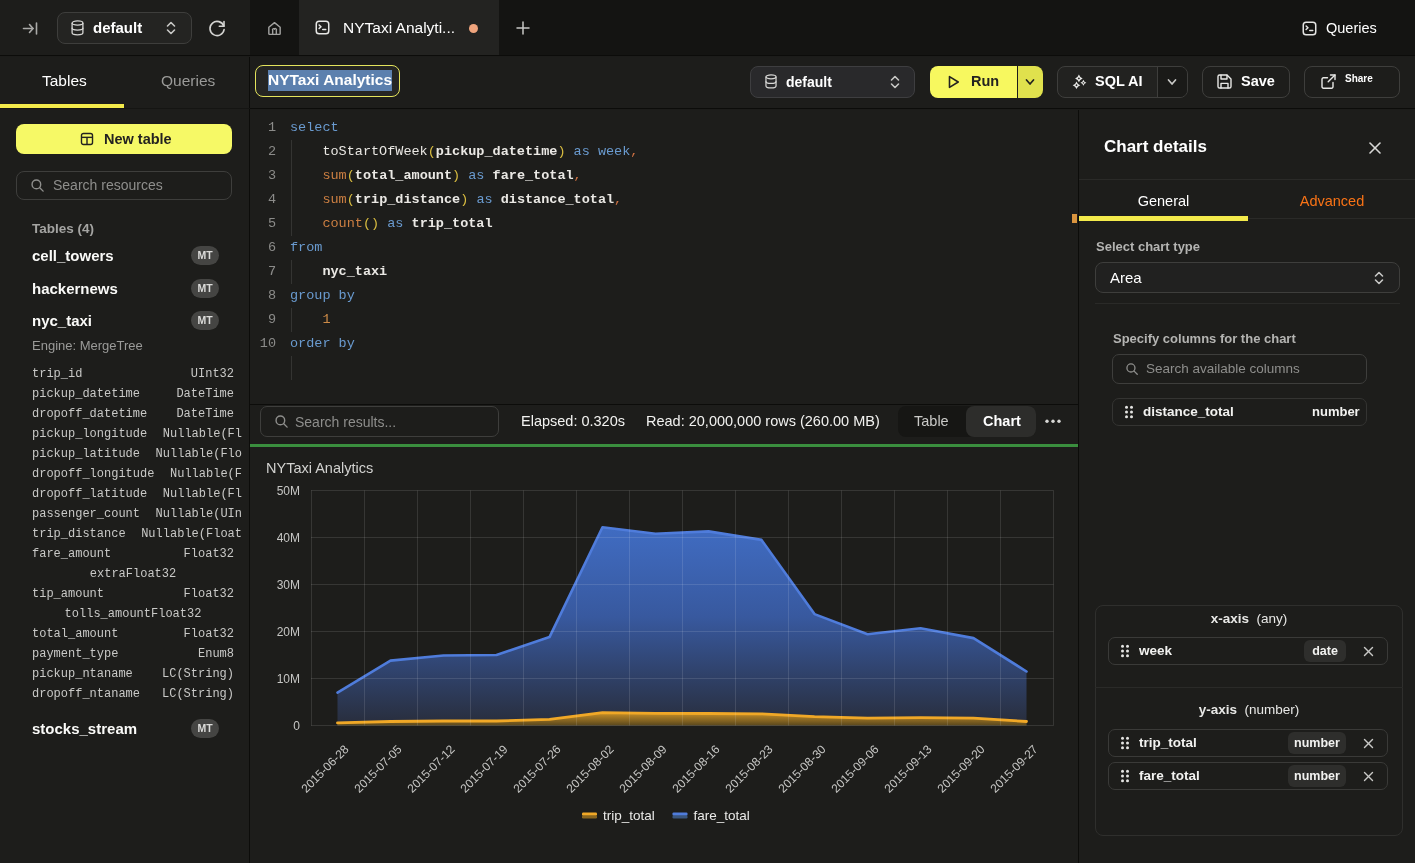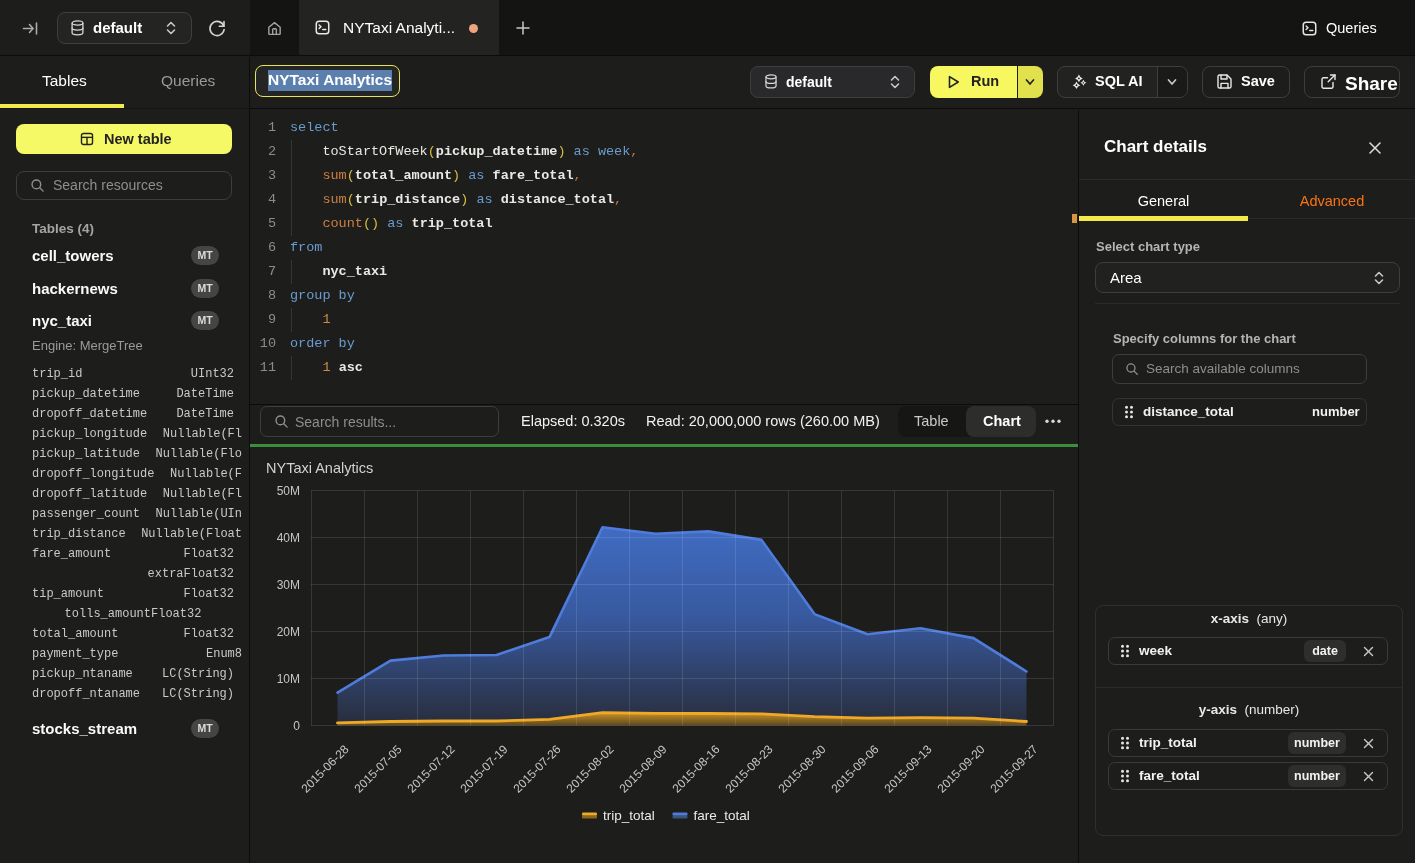--- a/index.html
+++ b/index.html
@@ -128,39 +128,39 @@
           <span>Nullable(UIn</span>
         </div>
       <div style="display:flex;justify-content:space-between;">
           <span>trip_distance</span>
           <span>Nullable(Float</span>
         </div>
       <div style="display:flex;justify-content:space-between;">
           <span>fare_amount</span>
           <span style="margin-right:8px;">Float32</span>
         </div>
-      <div style="display:flex;justify-content:flex-end;font-family:Liberation Mono, monospace;">
+      <div style="display:flex;justify-content:center;font-family:Liberation Mono, monospace;">
           <span>extra</span>
           <span style="margin-right:8px;">Float32</span>
         </div>
       <div style="display:flex;justify-content:space-between;">
           <span>tip_amount</span>
           <span style="margin-right:8px;">Float32</span>
         </div>
       <div style="display:flex;justify-content:center;">
           <span>tolls_amount</span>
           <span style="margin-right:8px;">Float32</span>
         </div>
       <div style="display:flex;justify-content:space-between;">
           <span>total_amount</span>
           <span style="margin-right:8px;">Float32</span>
         </div>
       <div style="display:flex;justify-content:space-between;">
           <span>payment_type</span>
-          <span style="margin-right:0;">Enum8</span>
+          <span style="margin-right:8px;">Enum8</span>
         </div>
       <div style="display:flex;justify-content:space-between;">
           <span>pickup_ntaname</span>
           <span style="margin-right:8px;">LC(String)</span>
         </div>
       <div style="display:flex;justify-content:space-between;">
           <span>dropoff_ntaname</span>
           <span style="margin-right:8px;">LC(String)</span>
         </div>
     </div>
@@ -215,42 +215,41 @@
     <path d="M5 15 V10.4 h7 V15"></path>
   </svg>
   <div class="abs" style="left:1241px;top:73px;font-size:14.5px;font-weight:600;color:#ffffff;">Save</div>
 
   <div class="abs" style="left:1304px;top:66px;width:96px;height:32px;background:#1d1d1b;border:1px solid #3e3e3c;border-radius:8px;"></div>
   <svg class="abs" style="left:1320px;top:73px;" width="17" height="17" viewBox="0 0 17 17" fill="none" stroke="#e8e8e6" stroke-width="1.4" stroke-linecap="round" stroke-linejoin="round">
     <path d="M13 9.5 V13.8 a1.4 1.4 0 0 1 -1.4 1.4 H3.4 A1.4 1.4 0 0 1 2 13.8 V6.2 a1.4 1.4 0 0 1 1.4 -1.4 H7.5"></path>
     <path d="M10.5 2 H15 V6.5"></path>
     <path d="M15 2 L8.2 8.8"></path>
   </svg>
-  <div class="abs" style="left:1345px;top:73px;font-size:19px;font-weight:600;color:#ffffff;">Share</div>
+  <div class="abs" style="left:1345px;top:73px;font-size:10px;font-weight:600;color:#ffffff;">Share</div>
 
   <div id="editor" class="abs mono" style="left:250px;top:110px;width:828px;height:294px;background:#1d1d1b;font-size:13.5px;line-height:24px;padding-top:6px;white-space:pre;overflow:hidden;">
     <style>
       .ln { position:absolute; left:0; width:26px; text-align:right; color:#8b8b89; }
       .cl { position:absolute; left:40px; }
       .k { color:#6a9bd0; } .fn { color:#eae8e4; font-weight:normal; }
       .o { color:#cc7f42; } .p { color:#d8bc40; } .b { color:#eae8e4; font-weight:bold; }
       .c { color:#cc7042; } .n { color:#cc8a47; }
       .ed-row { position:absolute; height:24px; width:828px; }
     </style>
     <div class="ed-row" style="top:6px;"><span class="ln">1</span><span class="cl"><span class="k">select</span></span></div>
     <div class="ed-row" style="top:30px;"><span class="ln">2</span><span class="cl">    <span class="fn">toStartOfWeek</span><span class="p">(</span><span class="b">pickup_datetime</span><span class="p">)</span> <span class="k">as</span> <span class="k">week</span><span class="c">,</span></span></div>
     <div class="ed-row" style="top:54px;"><span class="ln">3</span><span class="cl">    <span class="o">sum</span><span class="p">(</span><span class="b">total_amount</span><span class="p">)</span> <span class="k">as</span> <span class="b">fare_total</span><span class="c">,</span></span></div>
     <div class="ed-row" style="top:78px;"><span class="ln">4</span><span class="cl">    <span class="o">sum</span><span class="p">(</span><span class="b">trip_distance</span><span class="p">)</span> <span class="k">as</span> <span class="b">distance_total</span><span class="c">,</span></span></div>
     <div class="ed-row" style="top:102px;"><span class="ln">5</span><span class="cl">    <span class="o">count</span><span class="p">()</span> <span class="k">as</span> <span class="b">trip_total</span></span></div>
     <div class="ed-row" style="top:126px;"><span class="ln">6</span><span class="cl"><span class="k">from</span></span></div>
     <div class="ed-row" style="top:150px;"><span class="ln">7</span><span class="cl">    <span class="b">nyc_taxi</span></span></div>
     <div class="ed-row" style="top:174px;"><span class="ln">8</span><span class="cl"><span class="k">group by</span></span></div>
     <div class="ed-row" style="top:198px;"><span class="ln">9</span><span class="cl">    <span class="n">1</span></span></div>
     <div class="ed-row" style="top:222px;"><span class="ln">10</span><span class="cl"><span class="k">order by</span></span></div>
-    <div class="ed-row" style="top:246px;"><span class="ln">11</span><span class="cl">    <span class="n">1</span> <span class="b">asc</span></span></div>
     <div class="abs" style="left:41px;top:30px;width:1px;height:96px;background:#343432;"></div>
     <div class="abs" style="left:41px;top:150px;width:1px;height:24px;background:#343432;"></div>
     <div class="abs" style="left:41px;top:198px;width:1px;height:24px;background:#343432;"></div>
     <div class="abs" style="left:41px;top:246px;width:1px;height:24px;background:#343432;"></div>
   </div>
   <div class="abs" style="left:1072px;top:214px;width:5px;height:9px;background:#d9943f;"></div>
 
   <div class="abs" style="left:250px;top:404px;width:828px;height:41px;background:#1d1d1b;border-top:1px solid #0c0c0a;"></div>
   <div class="abs" style="left:260px;top:406px;width:239px;height:31px;background:#1d1d1b;border:1px solid #3e3e3c;border-radius:7px;"></div>
   <svg class="abs" style="left:274px;top:414px;" width="15" height="15" viewBox="0 0 16 16" fill="none" stroke="#8e8e8c" stroke-width="1.5" stroke-linecap="round">

